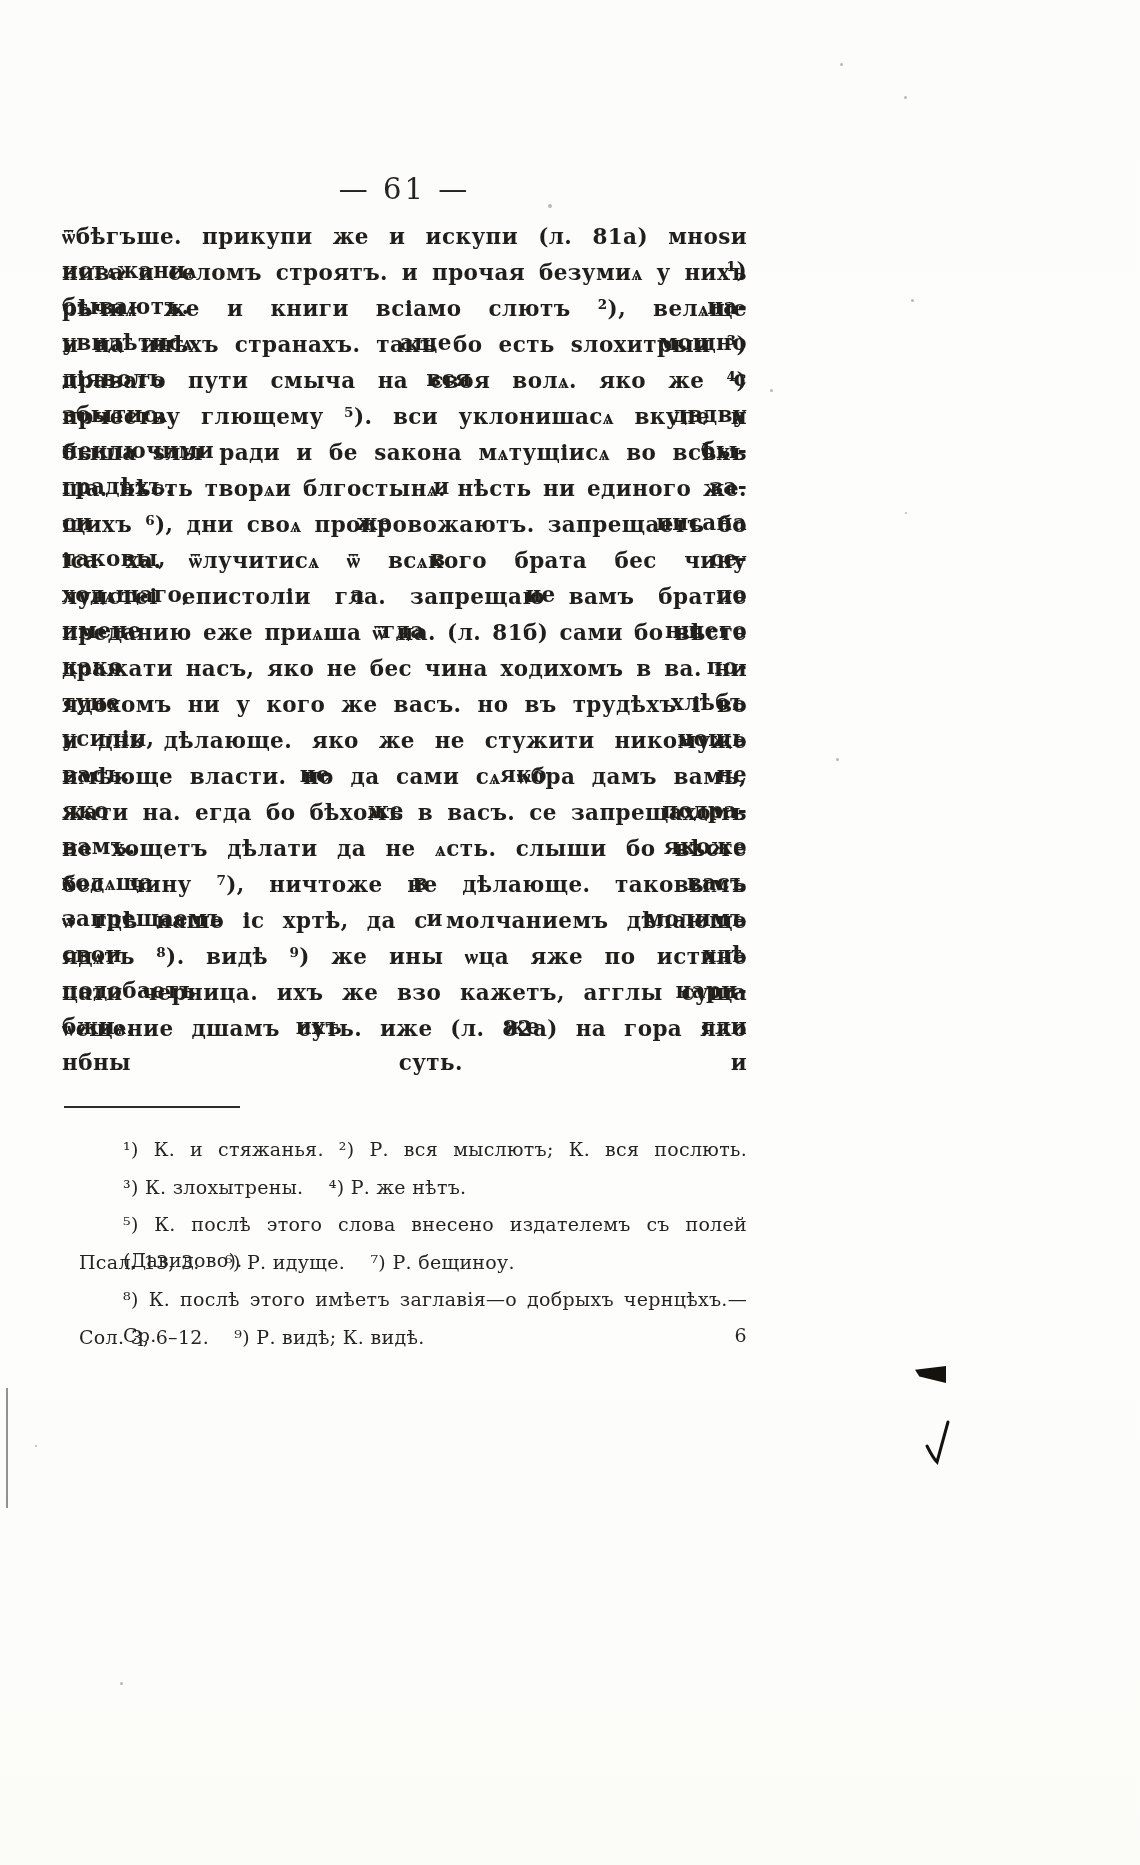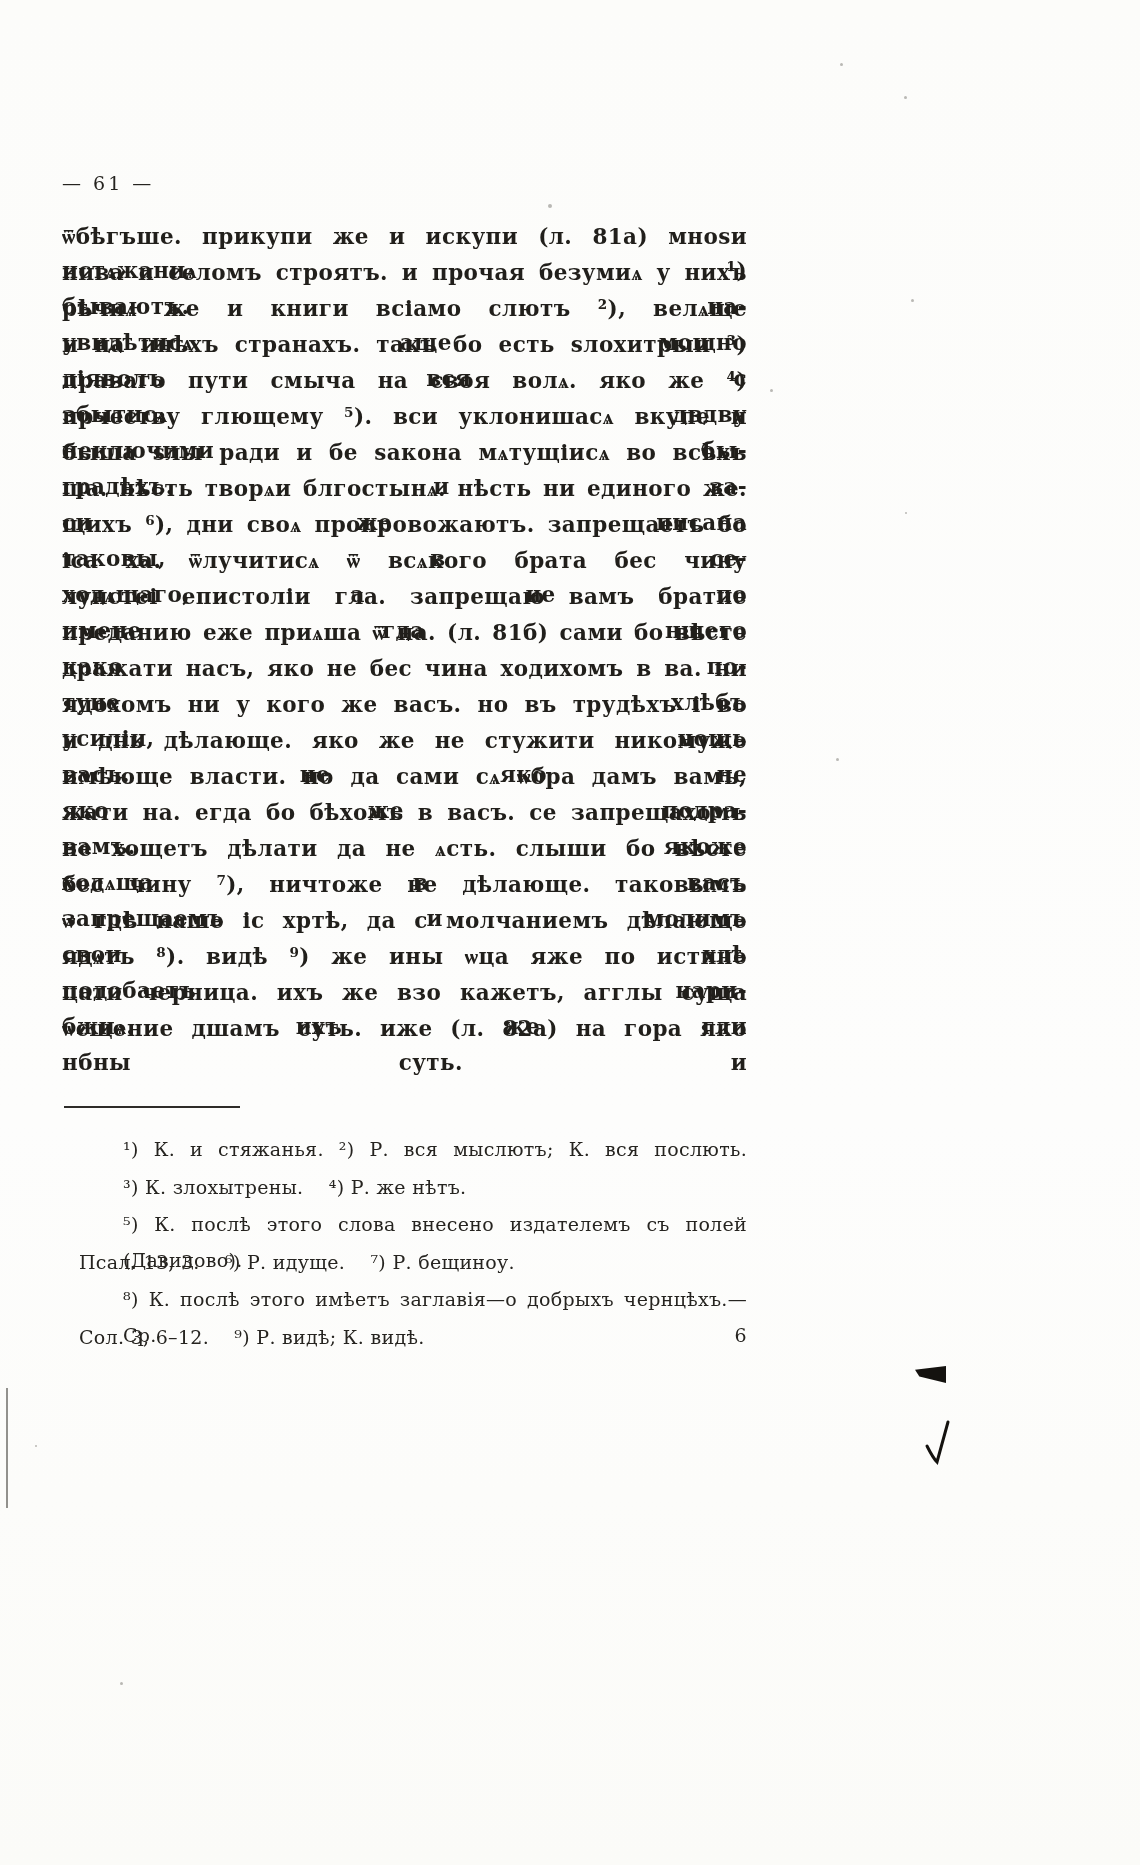--- a/index.html
+++ b/index.html
@@ -15,22 +15,22 @@
     height: 1865px;
     background: linear-gradient(180deg, #fcfcfa 0%, #fdfdfc 60%, #fbfbf8 100%);
     overflow: hidden;
     color: #1e1c18;
   }
   .page-number {
     position: absolute;
     top: 172px;
     left: 62px;
     width: 685px;
-    text-align: left;
-    font-size: 19px;
+    text-align: center;
+    font-size: 29px;
     letter-spacing: 3px;
     color: #262420;
   }
   .body-text {
     position: absolute;
     top: 220px;
     left: 62px;
     width: 685px;
   }
   .line {

